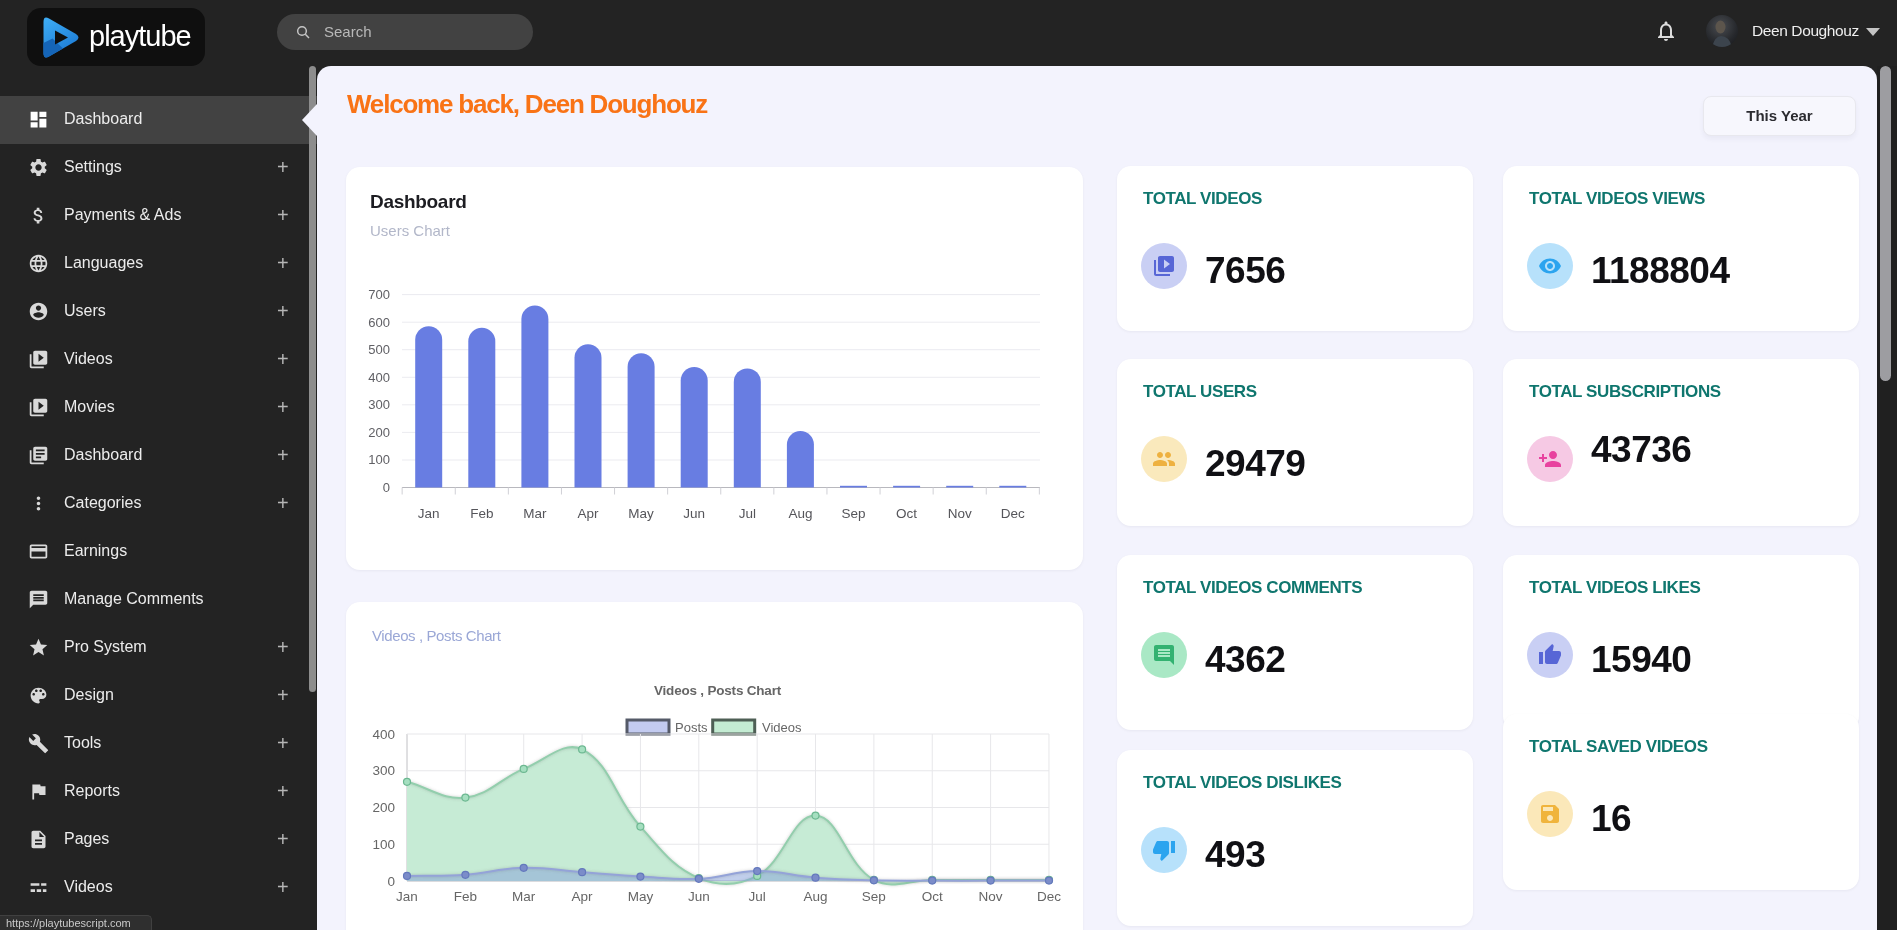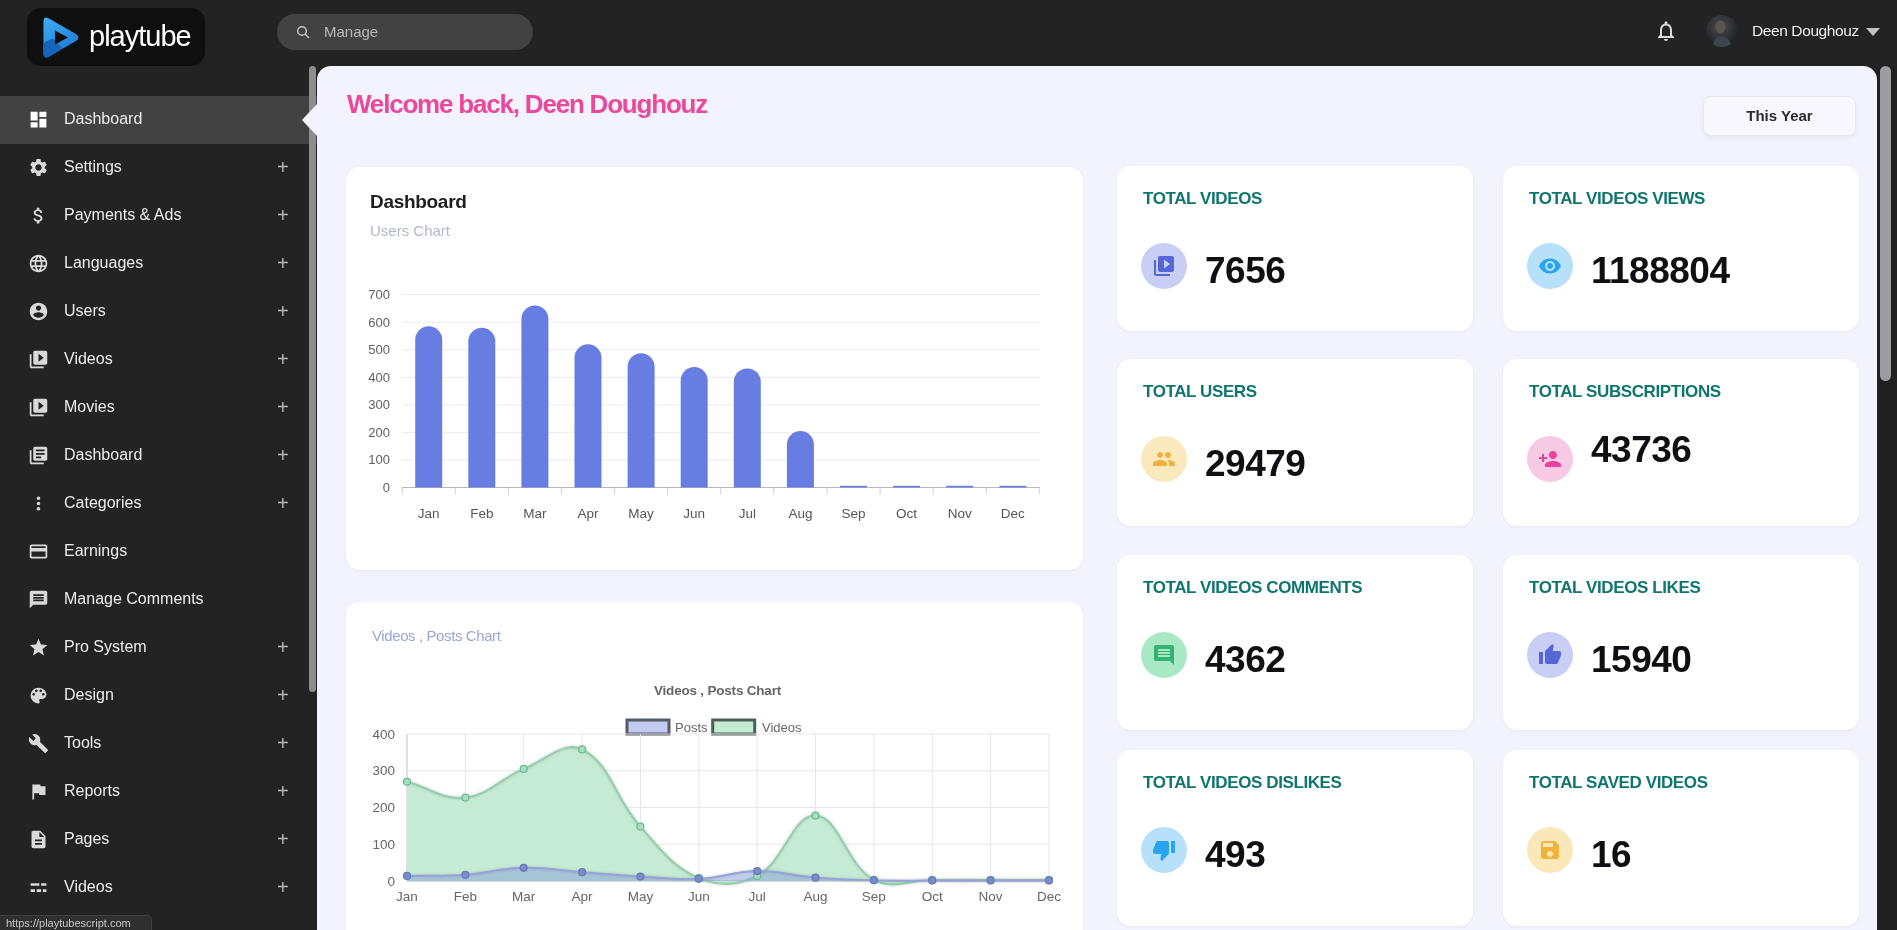--- a/index.html
+++ b/index.html
@@ -10,21 +10,21 @@
 #logo span { position:absolute; left:62px; top:12px; font-size:29px; color:#fff; font-weight:normal; letter-spacing:-1px;text-align:center; }
 #search { left:277px; top:14px; width:256px; height:36px; background:#424242; border-radius:18px; }
 #search span { position:absolute; left:47px; top:9px; font-size:15px; color:#b9b9b9; }
 #uname { left:1752px; top:22px; font-size:15.5px; letter-spacing:-0.4px; color:#efefef; }
 #caret { left:1866px; top:28px; width:0; height:0; border-left:7px solid transparent; border-right:7px solid transparent; border-top:8px solid #c4c4c4; }
 #content { left:317px; top:66px; width:1560px; height:864px; background:#f3f3fd; border-radius:14px 14px 0 0; }
 #notch { z-index:6; left:302px; top:104px; width:0; height:0; border-top:16px solid transparent; border-bottom:16px solid transparent; border-right:15px solid #f3f3fd; }
 #sbthumb { z-index:5; left:309px; top:66px; width:7px; height:626px; background:#8d8d8d; border-radius:4px; }
 #rtrack { left:1877px; top:66px; width:20px; height:864px; background:#202020; }
 #rthumb { left:1880px; top:66px; width:11px; height:315px; background:#9d9da1; border-radius:6px; }
-#heading { left:347px; top:89px; font-size:26px; font-weight:bold; color:#ec4899; letter-spacing:-1.2px; }
+#heading { left:347px; top:89px; font-size:26px; font-weight:bold; color:#f97316; letter-spacing:-1.2px; }
 #thisyear { left:1703px; top:96px; width:153px; height:40px; background:#f7f7fd; border:1px solid #e8e8ee; border-radius:8px; text-align:center; line-height:38px; font-size:15px; font-weight:bold; color:#2b2b30; box-shadow:0 3px 5px rgba(40,40,80,0.05); }
 .menu-item { position:absolute; left:0; width:317px; height:48px; }
 .menu-item.active { background:#424242; }
 .menu-item .mi { position:absolute; left:28px; top:13px; }
 .menu-item .ml { position:absolute; left:64px; top:14px; font-size:16px; color:#ececec; }
 .menu-item .mp { position:absolute; left:277px; top:12px; font-size:20px; color:#b5b5b5; }
 .card { position:absolute; background:#fff; border-radius:14px; box-shadow:0 1px 3px rgba(20,20,40,0.05); }
 .sc-title { position:absolute; left:26px; top:23px; font-size:17px; font-weight:bold; color:#0f766e; letter-spacing:-0.4px; }
 .sc-circle { position:absolute; left:24px; width:46px; height:46px; border-radius:50%; }
 .sc-num { position:absolute; left:88px; font-size:37px; font-weight:bold; color:#101014; letter-spacing:-0.5px; }
@@ -49,21 +49,21 @@
     <path d="M17 16.5 L30 23.5 L17 30.5 Z" fill="#0f0f0f"></path>
   </svg>
   <span>playtube</span>
 </div>
 
 <div id="search" class="abs">
   <svg width="16" height="16" style="position:absolute;left:18px;top:10px" viewBox="0 0 24 24" fill="none" stroke="#c5c5c5" stroke-width="2.2">
     <circle cx="10.5" cy="10.5" r="6.5"></circle>
       <line x1="15.5" y1="15.5" x2="21" y2="21"></line>
   </svg>
-  <span>Manage</span>
+  <span>Search</span>
 </div>
 
 <svg class="abs" style="left:1654px;top:19px" width="24" height="24" viewBox="0 0 24 24" fill="#dcdcdc">
   <path d="M12 22c1.1 0 2-.9 2-2h-4c0 1.1.89 2 2 2zm6-6v-5c0-3.07-1.64-5.64-4.5-6.32V4c0-.83-.67-1.5-1.5-1.5s-1.5.67-1.5 1.5v.68C7.63 5.36 6 7.92 6 11v5l-2 2v1h16v-1l-2-2zm-2 1H8v-6c0-2.48 1.51-4.5 4-4.5s4 2.02 4 4.5v6z"></path>
 </svg>
 
 <svg class="abs" style="left:1706px;top:15px" width="32" height="32" viewBox="0 0 32 32">
   <defs>
     <radialGradient id="av" cx="0.45" cy="0.35" r="0.85">
       <stop offset="0" stop-color="#4a4d52"></stop>
@@ -397,21 +397,21 @@
       <div class="sc-num" style="top:84px">15940</div>
     </div>
     <div class="card" style="left:1117px;top:750px;width:356px;height:176px">
       <div class="sc-title">TOTAL VIDEOS DISLIKES</div>
       <div class="sc-circle" style="top:77px;background:#b7e1fb"></div>
       <svg style="position:absolute;left:35px;top:88px" width="24" height="24" viewBox="0 0 24 24" fill="#2ba4ef">
         <path d="M15 3H6c-.83 0-1.54.5-1.84 1.22l-3.02 7.05c-.09.23-.14.47-.14.73v2c0 1.1.9 2 2 2h6.31l-.95 4.57-.03.32c0 .41.17.79.44 1.06L9.83 23l6.59-6.59c.36-.36.58-.86.58-1.41V5c0-1.1-.9-2-2-2zm4 0v12h4V3h-4z"></path>
       </svg>
       <div class="sc-num" style="top:84px">493</div>
     </div>
-    <div class="card" style="left:1503px;top:750px;width:356px;height:176px">
+    <div class="card" style="left:1503px;top:714px;width:356px;height:176px">
       <div class="sc-title">TOTAL SAVED VIDEOS</div>
       <div class="sc-circle" style="top:77px;background:#fbe8b9"></div>
       <svg style="position:absolute;left:35px;top:88px" width="24" height="24" viewBox="0 0 24 24" fill="#f0b43c">
         <path d="M17 3H5c-1.11 0-2 .9-2 2v14c0 1.1.89 2 2 2h14c1.1 0 2-.9 2-2V7l-4-4zm-5 16c-1.66 0-3-1.34-3-3s1.34-3 3-3 3 1.34 3 3-1.34 3-3 3zm3-10H5V5h10v4z"></path>
       </svg>
       <div class="sc-num" style="top:84px">16</div>
     </div>
   </div>
 <div id="statusbar" class="abs">https://playtubescript.com</div>
 

